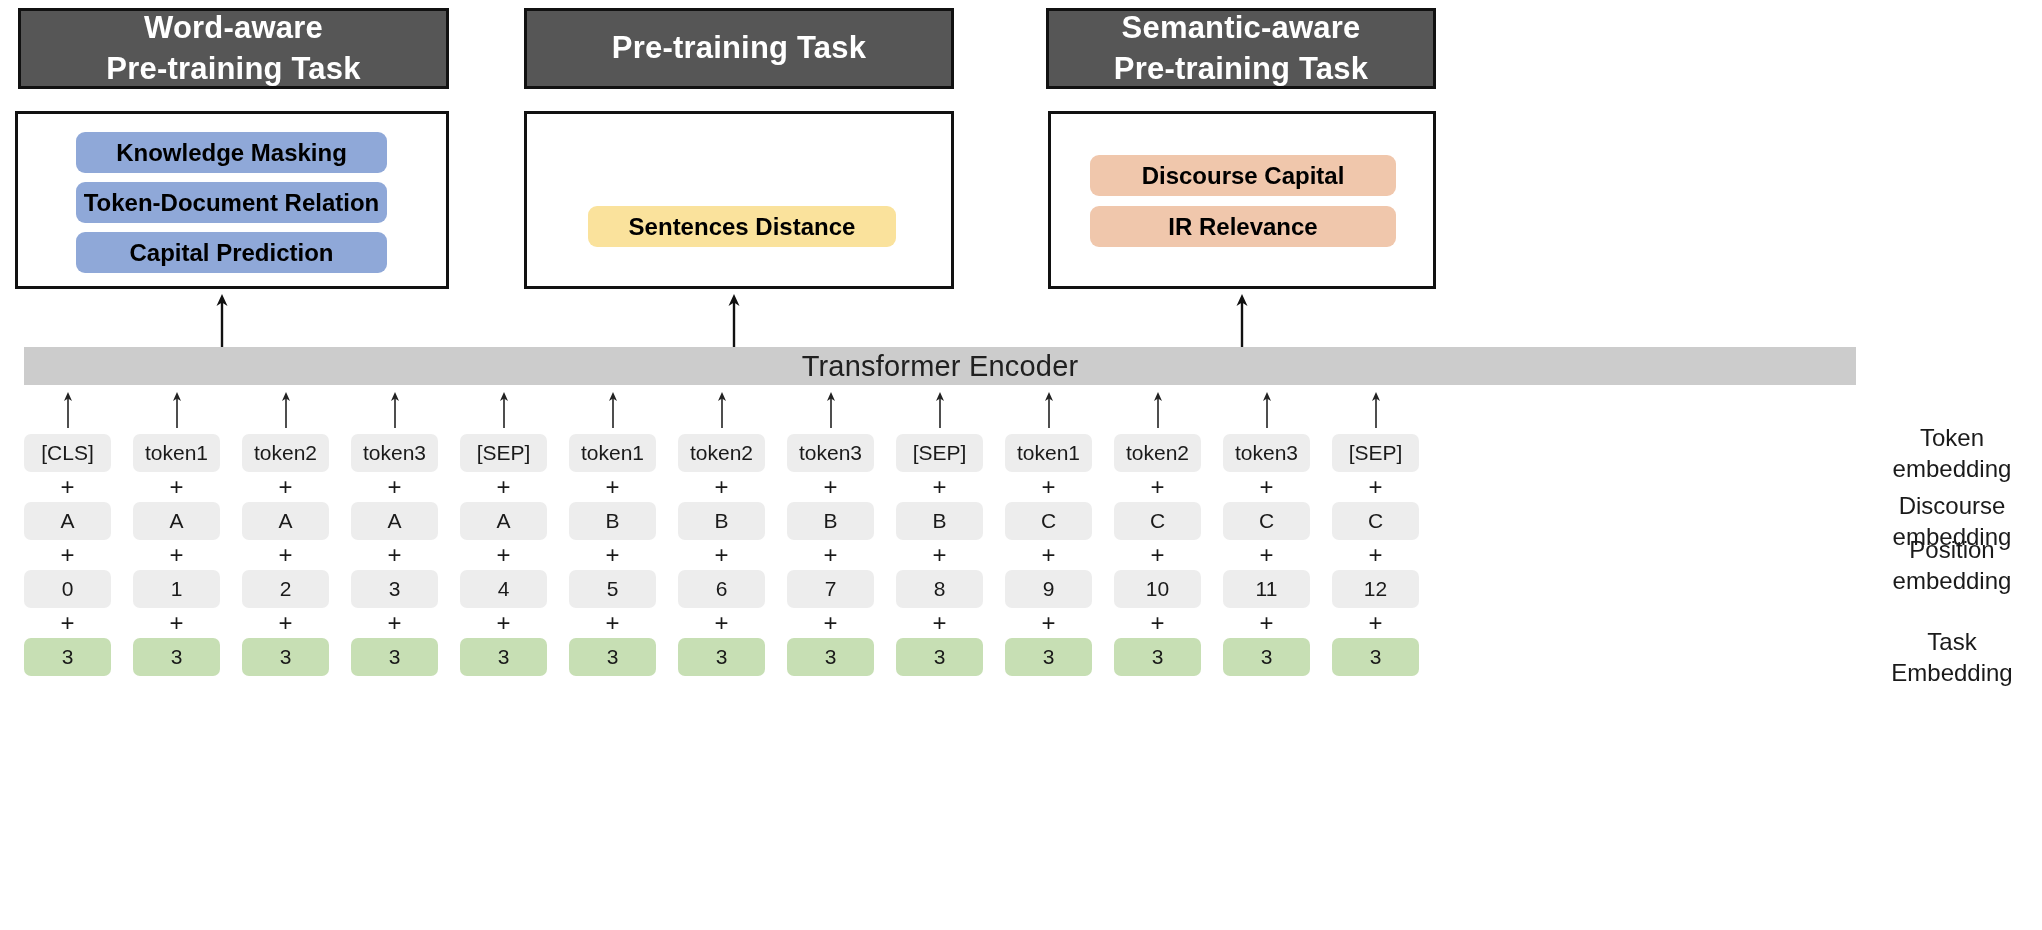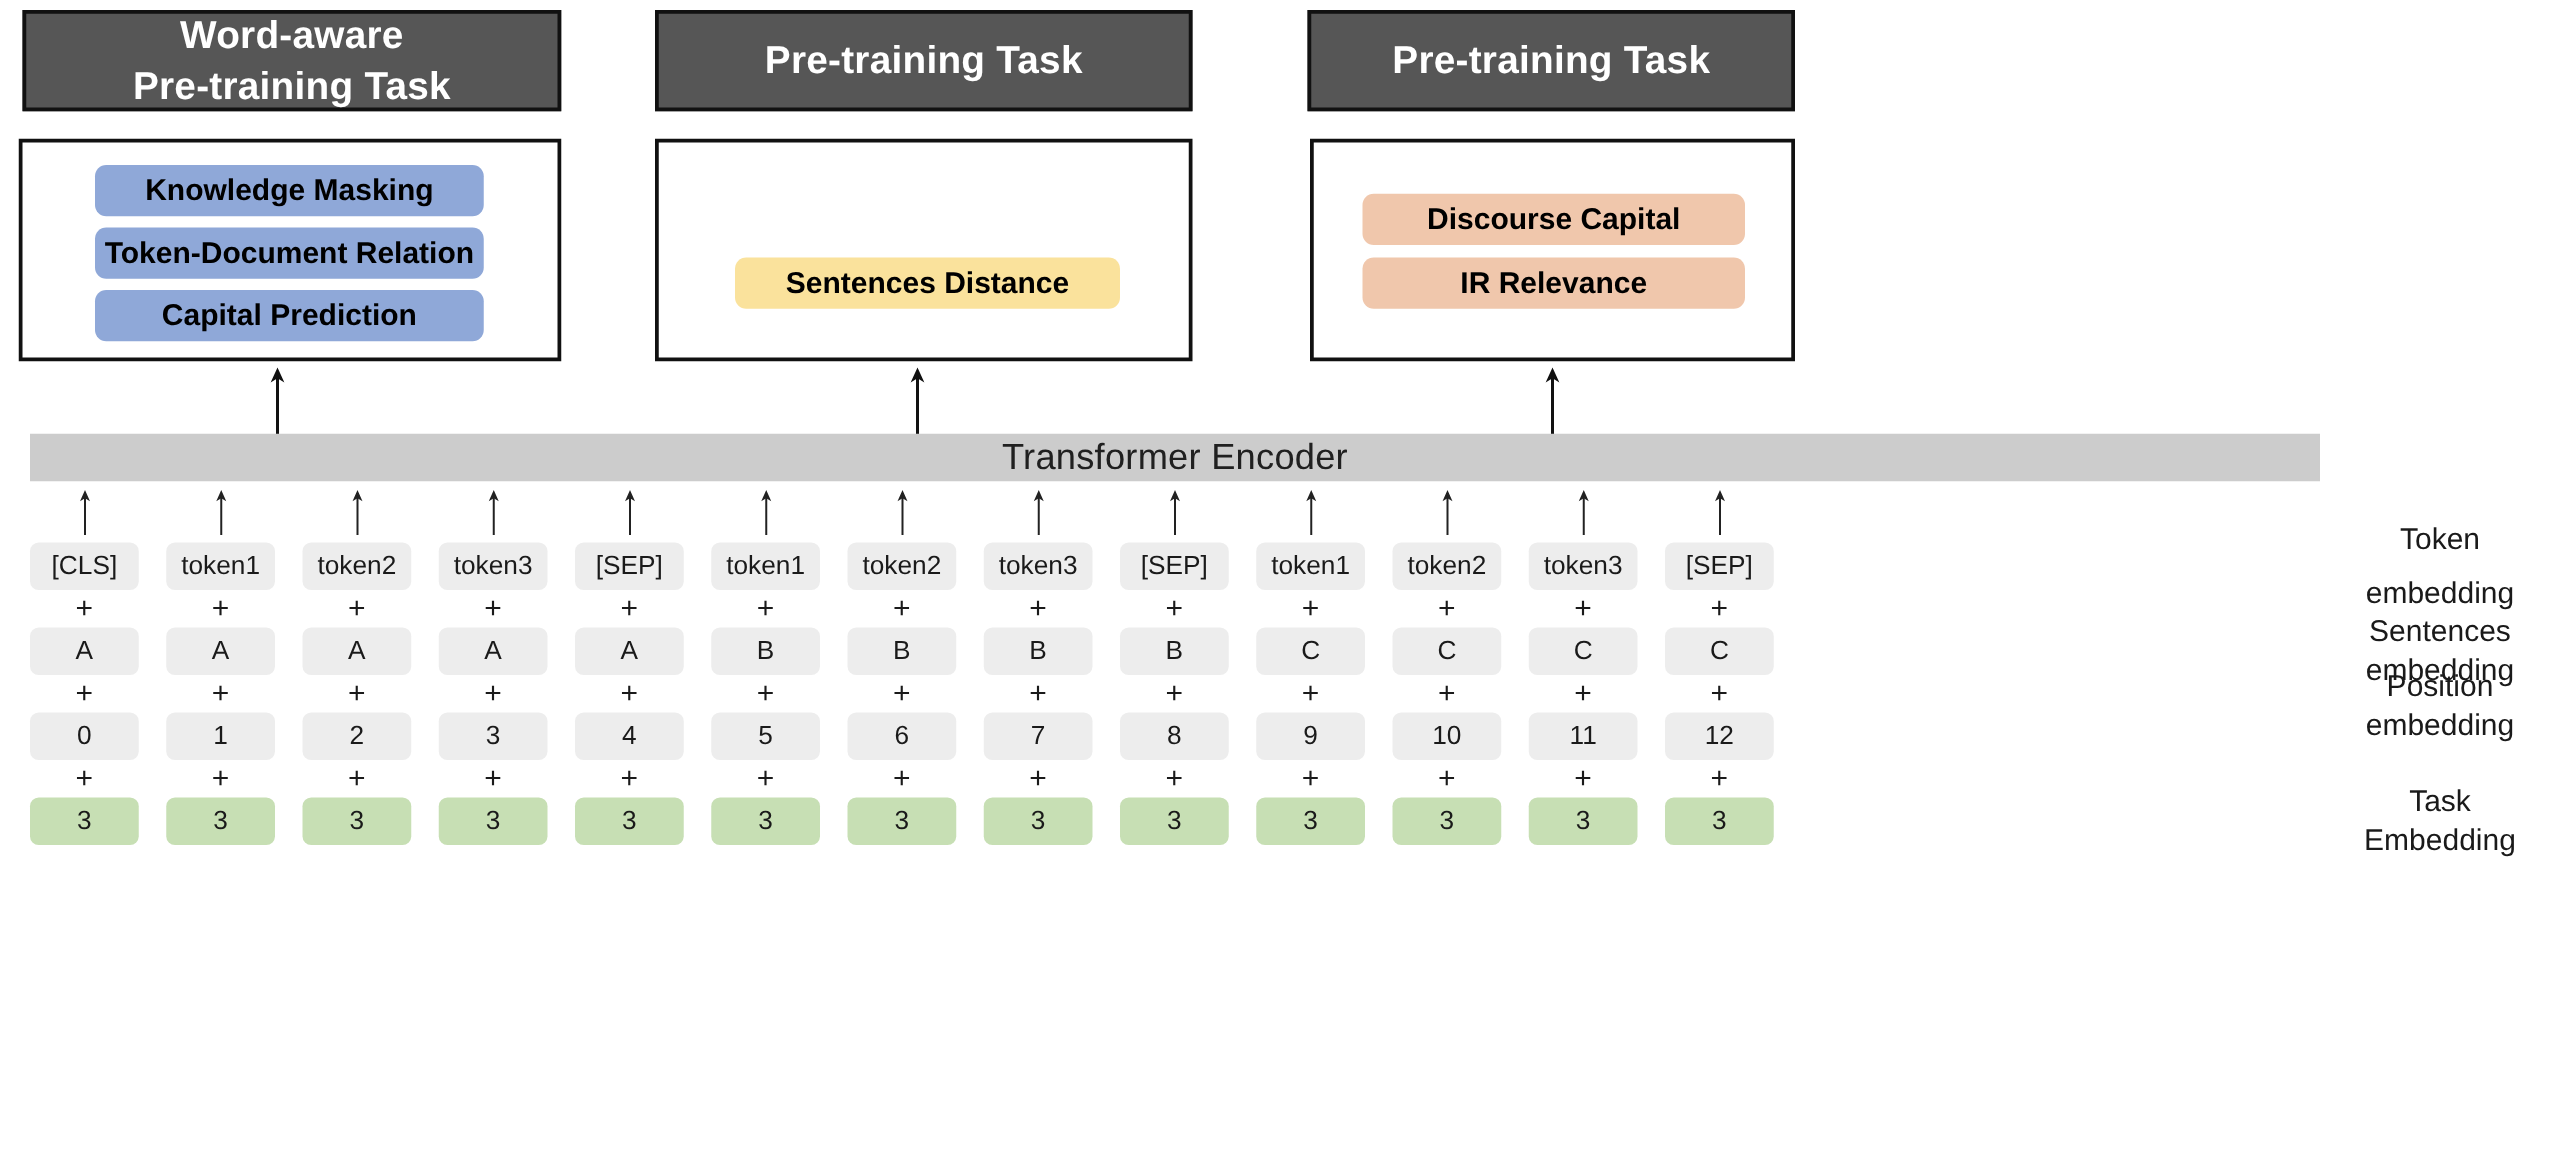--- a/index.html
+++ b/index.html
@@ -133,20 +133,21 @@
   <div class="task-header" style="left:18px; top:8px; width:425px; height:75px;">
     <span class="line">Word-aware</span>
     <span class="line">Pre-training Task</span>
   </div>
 
   <div class="task-header" style="left:524px; top:8px; width:424px; height:75px;">
     <span class="line">Pre-training Task</span>
   </div>
 
   <div class="task-header" style="left:1046px; top:8px; width:384px; height:75px;">
+    <span class="line">Semantic-aware</span>
     <span class="line">Pre-training Task</span>
   </div>
 
   <div class="task-body" style="left:15px; top:111px; width:428px; height:172px;">
     <div class="sub-task" style="left:58px; top:18px; width:311px; height:41px; background:#8FA8D8;">Knowledge Masking</div>
     <div class="sub-task" style="left:58px; top:118px; width:311px; height:41px; background:#8FA8D8;">Capital Prediction</div>
     <div class="sub-task" style="left:58px; top:68px; width:311px; height:41px; background:#8FA8D8;">Token-Document Relation</div>
   </div>
 
   <div class="task-body" style="left:524px; top:111px; width:424px; height:172px;">
@@ -249,21 +250,21 @@
       <div class="cell" style="left: 896px; top: 434px; width: 87px; height: 38px; background: rgb(237, 237, 237);">[SEP]</div>
       <div class="plus" style="left: 896px; top: 472px; width: 87px; height: 30px;">+</div>
       <div class="cell" style="left: 1005px; top: 434px; width: 87px; height: 38px; background: rgb(237, 237, 237);">token1</div>
       <div class="plus" style="left: 1005px; top: 472px; width: 87px; height: 30px;">+</div>
       <div class="cell" style="left: 1114px; top: 434px; width: 87px; height: 38px; background: rgb(237, 237, 237);">token2</div>
       <div class="plus" style="left: 1114px; top: 472px; width: 87px; height: 30px;">+</div>
       <div class="cell" style="left: 1223px; top: 434px; width: 87px; height: 38px; background: rgb(237, 237, 237);">token3</div>
       <div class="plus" style="left: 1223px; top: 472px; width: 87px; height: 30px;">+</div>
       <div class="cell" style="left: 1332px; top: 434px; width: 87px; height: 38px; background: rgb(237, 237, 237);">[SEP]</div>
       <div class="plus" style="left: 1332px; top: 472px; width: 87px; height: 30px;">+</div>
-      <div class="row-label" style="left: 1872px; top: 416px; width: 160px; height: 74px; justify-content: space-between;">
+      <div class="row-label" style="left: 1872px; top: 416px; width: 160px; height: 74px;">
         <span>Token</span>
         <span>embedding</span>
       </div>
       <div class="cell" style="left: 24px; top: 502px; width: 87px; height: 38px; background: rgb(237, 237, 237);">A</div>
       <div class="plus" style="left: 24px; top: 540px; width: 87px; height: 30px;">+</div>
       <div class="cell" style="left: 133px; top: 502px; width: 87px; height: 38px; background: rgb(237, 237, 237);">A</div>
       <div class="plus" style="left: 133px; top: 540px; width: 87px; height: 30px;">+</div>
       <div class="cell" style="left: 242px; top: 502px; width: 87px; height: 38px; background: rgb(237, 237, 237);">A</div>
       <div class="plus" style="left: 242px; top: 540px; width: 87px; height: 30px;">+</div>
       <div class="cell" style="left: 351px; top: 502px; width: 87px; height: 38px; background: rgb(237, 237, 237);">A</div>
@@ -280,21 +281,21 @@
       <div class="plus" style="left: 896px; top: 540px; width: 87px; height: 30px;">+</div>
       <div class="cell" style="left: 1005px; top: 502px; width: 87px; height: 38px; background: rgb(237, 237, 237);">C</div>
       <div class="plus" style="left: 1005px; top: 540px; width: 87px; height: 30px;">+</div>
       <div class="cell" style="left: 1114px; top: 502px; width: 87px; height: 38px; background: rgb(237, 237, 237);">C</div>
       <div class="plus" style="left: 1114px; top: 540px; width: 87px; height: 30px;">+</div>
       <div class="cell" style="left: 1223px; top: 502px; width: 87px; height: 38px; background: rgb(237, 237, 237);">C</div>
       <div class="plus" style="left: 1223px; top: 540px; width: 87px; height: 30px;">+</div>
       <div class="cell" style="left: 1332px; top: 502px; width: 87px; height: 38px; background: rgb(237, 237, 237);">C</div>
       <div class="plus" style="left: 1332px; top: 540px; width: 87px; height: 30px;">+</div>
       <div class="row-label" style="left: 1872px; top: 484px; width: 160px; height: 74px;">
-        <span>Sentences</span>
+        <span>Discourse</span>
         <span>embedding</span>
       </div>
       <div class="cell" style="left: 24px; top: 570px; width: 87px; height: 38px; background: rgb(237, 237, 237);">0</div>
       <div class="plus" style="left: 24px; top: 608px; width: 87px; height: 30px;">+</div>
       <div class="cell" style="left: 133px; top: 570px; width: 87px; height: 38px; background: rgb(237, 237, 237);">1</div>
       <div class="plus" style="left: 133px; top: 608px; width: 87px; height: 30px;">+</div>
       <div class="cell" style="left: 242px; top: 570px; width: 87px; height: 38px; background: rgb(237, 237, 237);">2</div>
       <div class="plus" style="left: 242px; top: 608px; width: 87px; height: 30px;">+</div>
       <div class="cell" style="left: 351px; top: 570px; width: 87px; height: 38px; background: rgb(237, 237, 237);">3</div>
       <div class="plus" style="left: 351px; top: 608px; width: 87px; height: 30px;">+</div>

